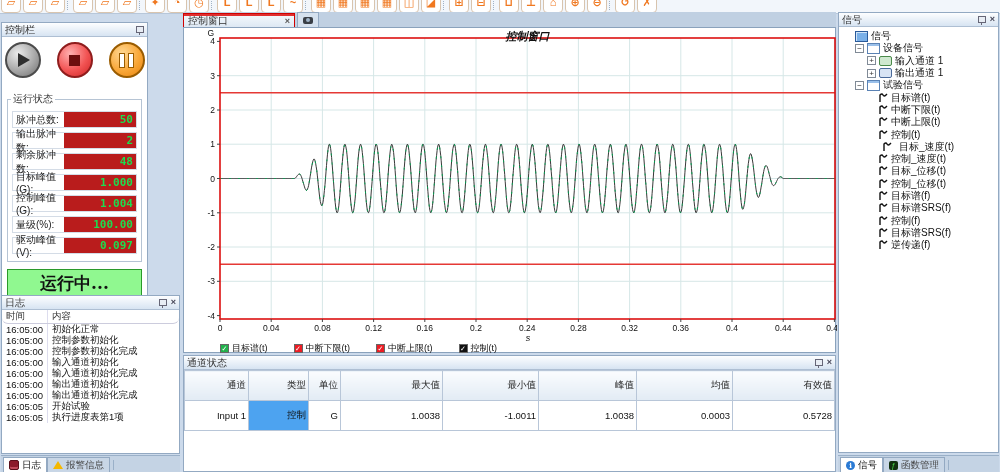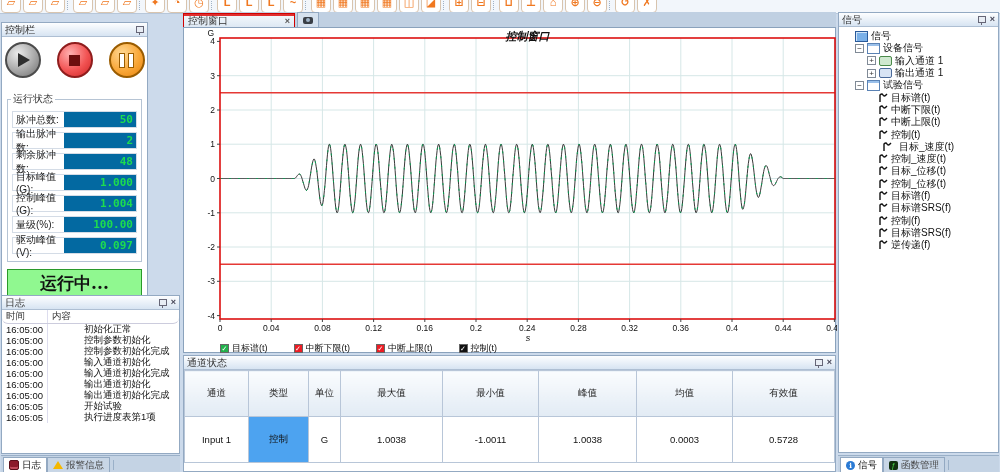--- a/index.html
+++ b/index.html
@@ -32,32 +32,32 @@
   .cbtn.stop {background:radial-gradient(circle at 35% 30%,#ffb0b0,#f25454 55%,#cf2424);border:2px solid #8f1d1d;}
   .cbtn.pause{background:radial-gradient(circle at 35% 30%,#ffd894,#f9a83a 55%,#e8820a);border:2px solid #9a5c00;}
   .tri{width:0;height:0;border-left:12px solid #2e2e2e;border-top:7px solid transparent;border-bottom:7px solid transparent;margin-left:3px;}
   .sq{width:11px;height:11px;background:#6e0f0f;}
   .bars{display:flex;gap:3px;}
   .bars i{display:block;width:4px;height:13px;background:#fff;border:1px solid #9a5c00;}
   #status-group{margin:14px 5px 0 5px;border:1px solid #b6c4d4;padding:1px 3px 3px 3px;}
   #status-group legend{font-size:10px;color:#333;padding:0 2px;}
   .srow{display:flex;align-items:center;height:15px;margin:4px 1px;border:1px solid #d4dce6;background:#fff;}
   .slabel{flex:1;padding-left:3px;font-size:10px;color:#222;}
-  .slcd{width:72px;height:15px;background:#0369a1;color:#1ddc4f;font-family:"DejaVu Sans Mono",monospace;
+  .slcd{width:72px;height:15px;background:#b91c1c;color:#1ddc4f;font-family:"DejaVu Sans Mono",monospace;
         font-size:11px;font-weight:bold;text-align:right;line-height:15px;padding-right:3px;box-sizing:border-box;}
   #running-box{margin:7px 5px 0 5px;height:26px;line-height:26px;text-align:center;background:#90f890;
                border:1px solid #2a9a2a;font-family:"DejaVu Serif",serif;font-size:17px;font-weight:bold;color:#111;}
 
   
   #log-panel{left:1px;top:295px;width:179px;height:159px;}
   #log-head{display:flex;height:13px;border-bottom:1px solid #ccd;align-items:center;border-radius:6px;}
   #log-head span{font-size:9.5px;color:#333;}
   .lt{width:46px;padding-left:4px;box-sizing:border-box;border-right:1px solid #dde;}
   .lc{padding-left:4px;}
-  .lrow{display:flex;height:11px;align-items:center;font-size:9.5px;color:#111;gap:32px;}
+  .lrow{display:flex;height:11px;align-items:center;font-size:9.5px;color:#111;}
 
   
   .tabbar{position:absolute;height:17px;background:#c4d3e4;border-top:1px solid #9ab0c8;
           display:flex;align-items:flex-end;padding-left:2px;box-sizing:border-box;}
   #left-tabs{left:1px;top:455px;width:179px;}
   #right-tabs{left:838px;top:455px;width:161px;}
   .btab{display:inline-flex;align-items:center;gap:3px;height:14px;padding:0 5px;font-size:9.5px;
         background:#c8d6e6;border:1px solid #93a9c2;border-bottom:none;color:#444;}
   .btab.active{background:#fff;color:#111;}
   .tabdiv{width:1px;height:10px;background:#9ab0c8;margin:0 3px 2px 3px;}
@@ -89,21 +89,21 @@
   #chart-svg{position:absolute;left:0;top:0;width:653px;height:316px;}
   #legend{position:absolute;left:36px;top:314px;display:flex;gap:26px;align-items:center;}
   .litem{display:flex;align-items:center;gap:3px;font-size:9px;color:#111;}
   .lbox{width:9px;height:9px;display:flex;align-items:center;justify-content:center;
         color:#fff;font-size:7px;line-height:9px;border:1px solid #666;box-sizing:border-box;}
 
   
   #channel-panel{left:183px;top:355px;width:653px;height:117px;}
   #chan-table{border-collapse:collapse;width:100%;table-layout:fixed;}
   #chan-table th,#chan-table td{border:1px solid #b8c6d8;font-size:9.5px;height:12px;
-        text-align:center;padding:16px 2px;overflow:hidden;white-space:nowrap;}
+        text-align:right;padding:8px 2px;overflow:hidden;white-space:nowrap;}
   #chan-table th{background:linear-gradient(#fafcfe,#e2ebf4);font-weight:normal;color:#222;}
   #chan-table td{color:#111;}
   td.type-cell{background:#4da3f0;color:#fff;}
 
   
   #signal-panel{left:838px;top:12px;width:161px;height:441px;}
   #tree{padding:3px 0 0 2px;}
   .trow{display:flex;align-items:center;height:12.3px;gap:3px;}
   .texp{width:9px;height:9px;border:1px solid #808a96;background:#fff;color:#333;font-size:8px;
         line-height:7px;text-align:center;box-sizing:border-box;flex:0 0 auto;}

